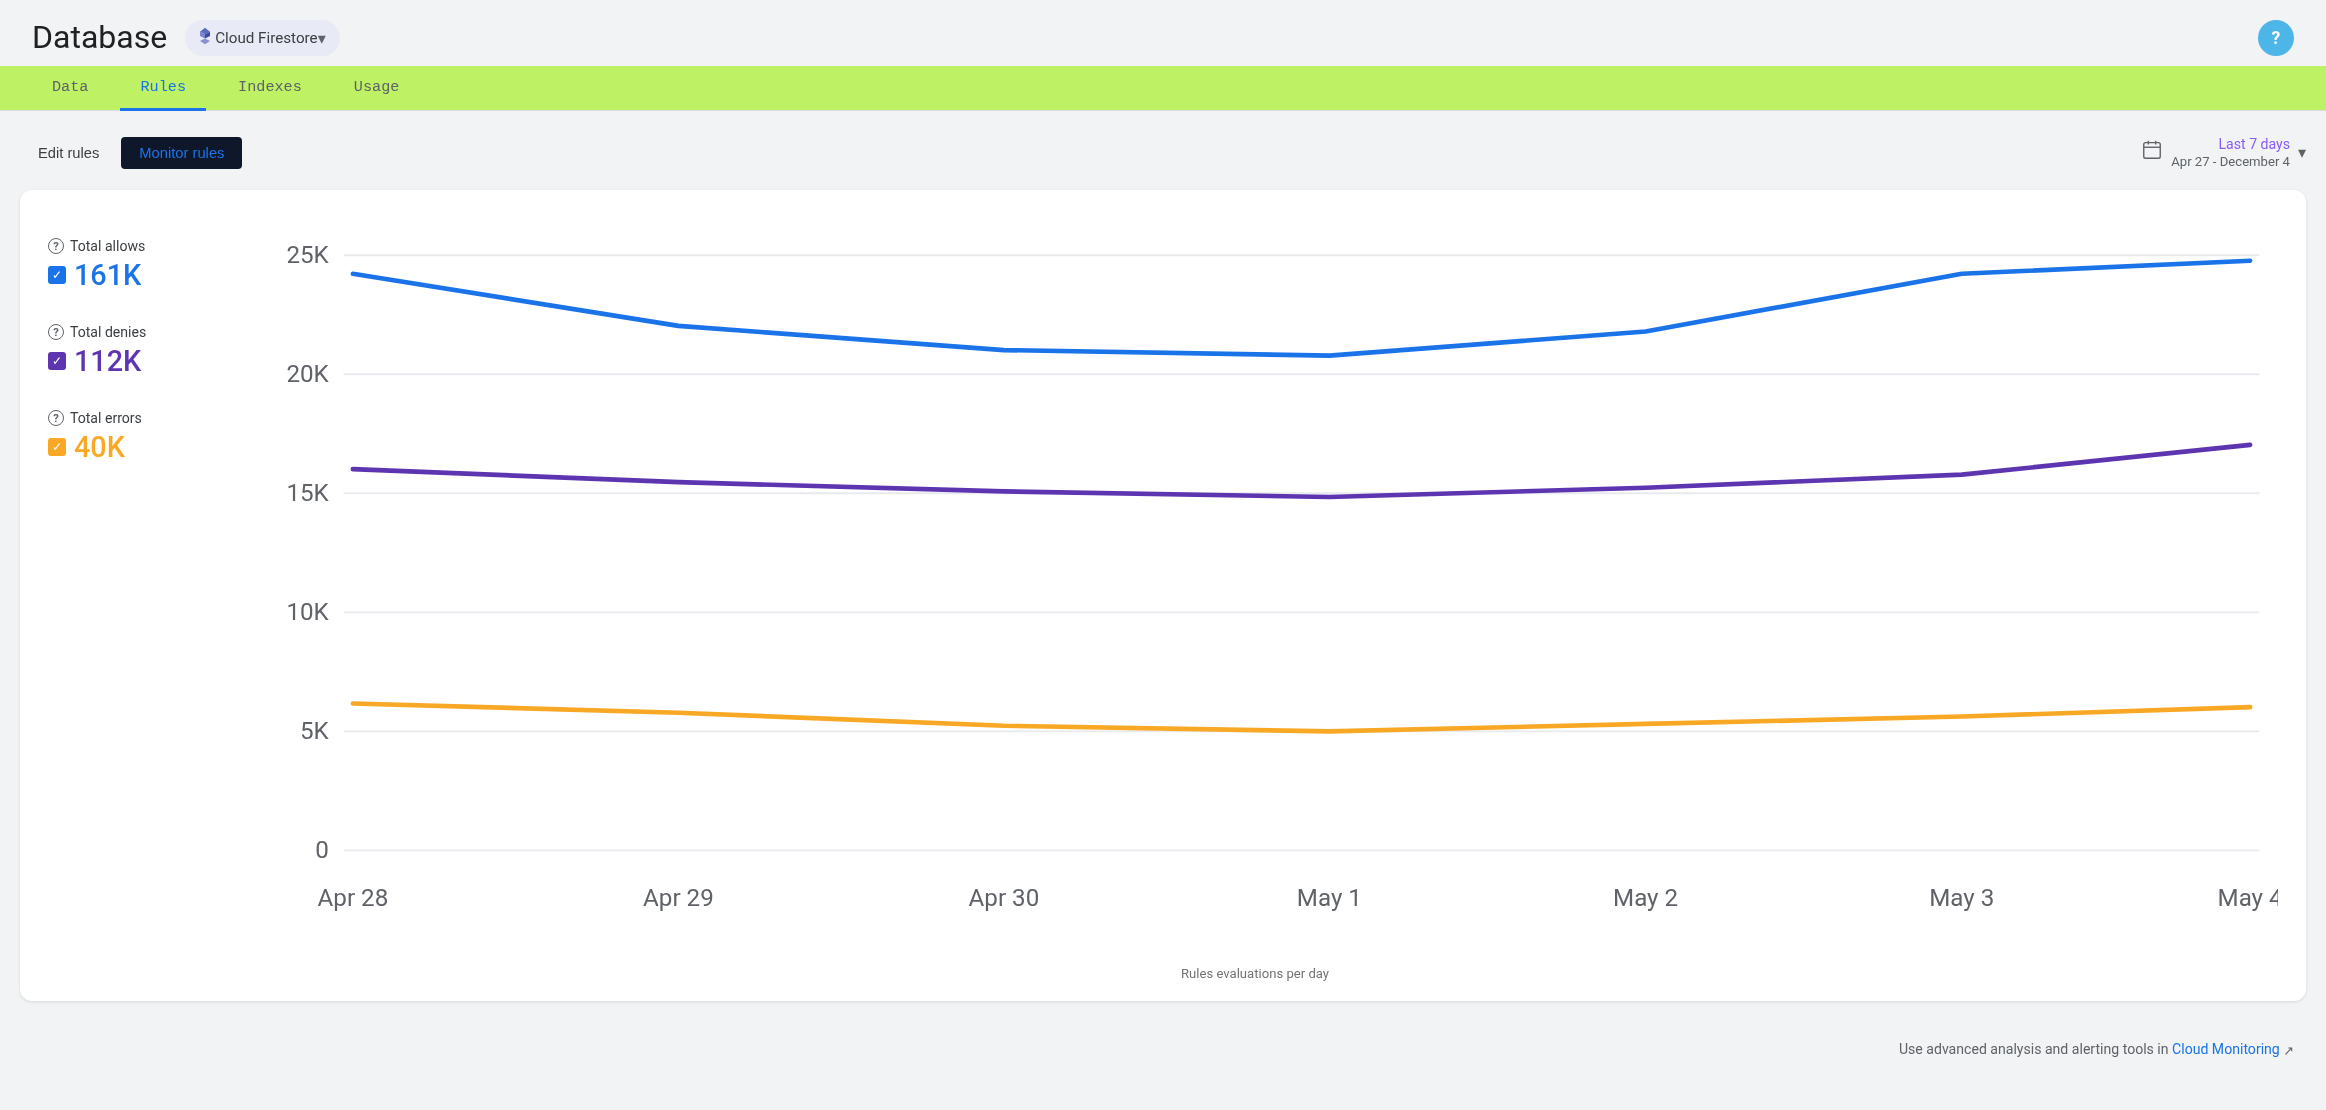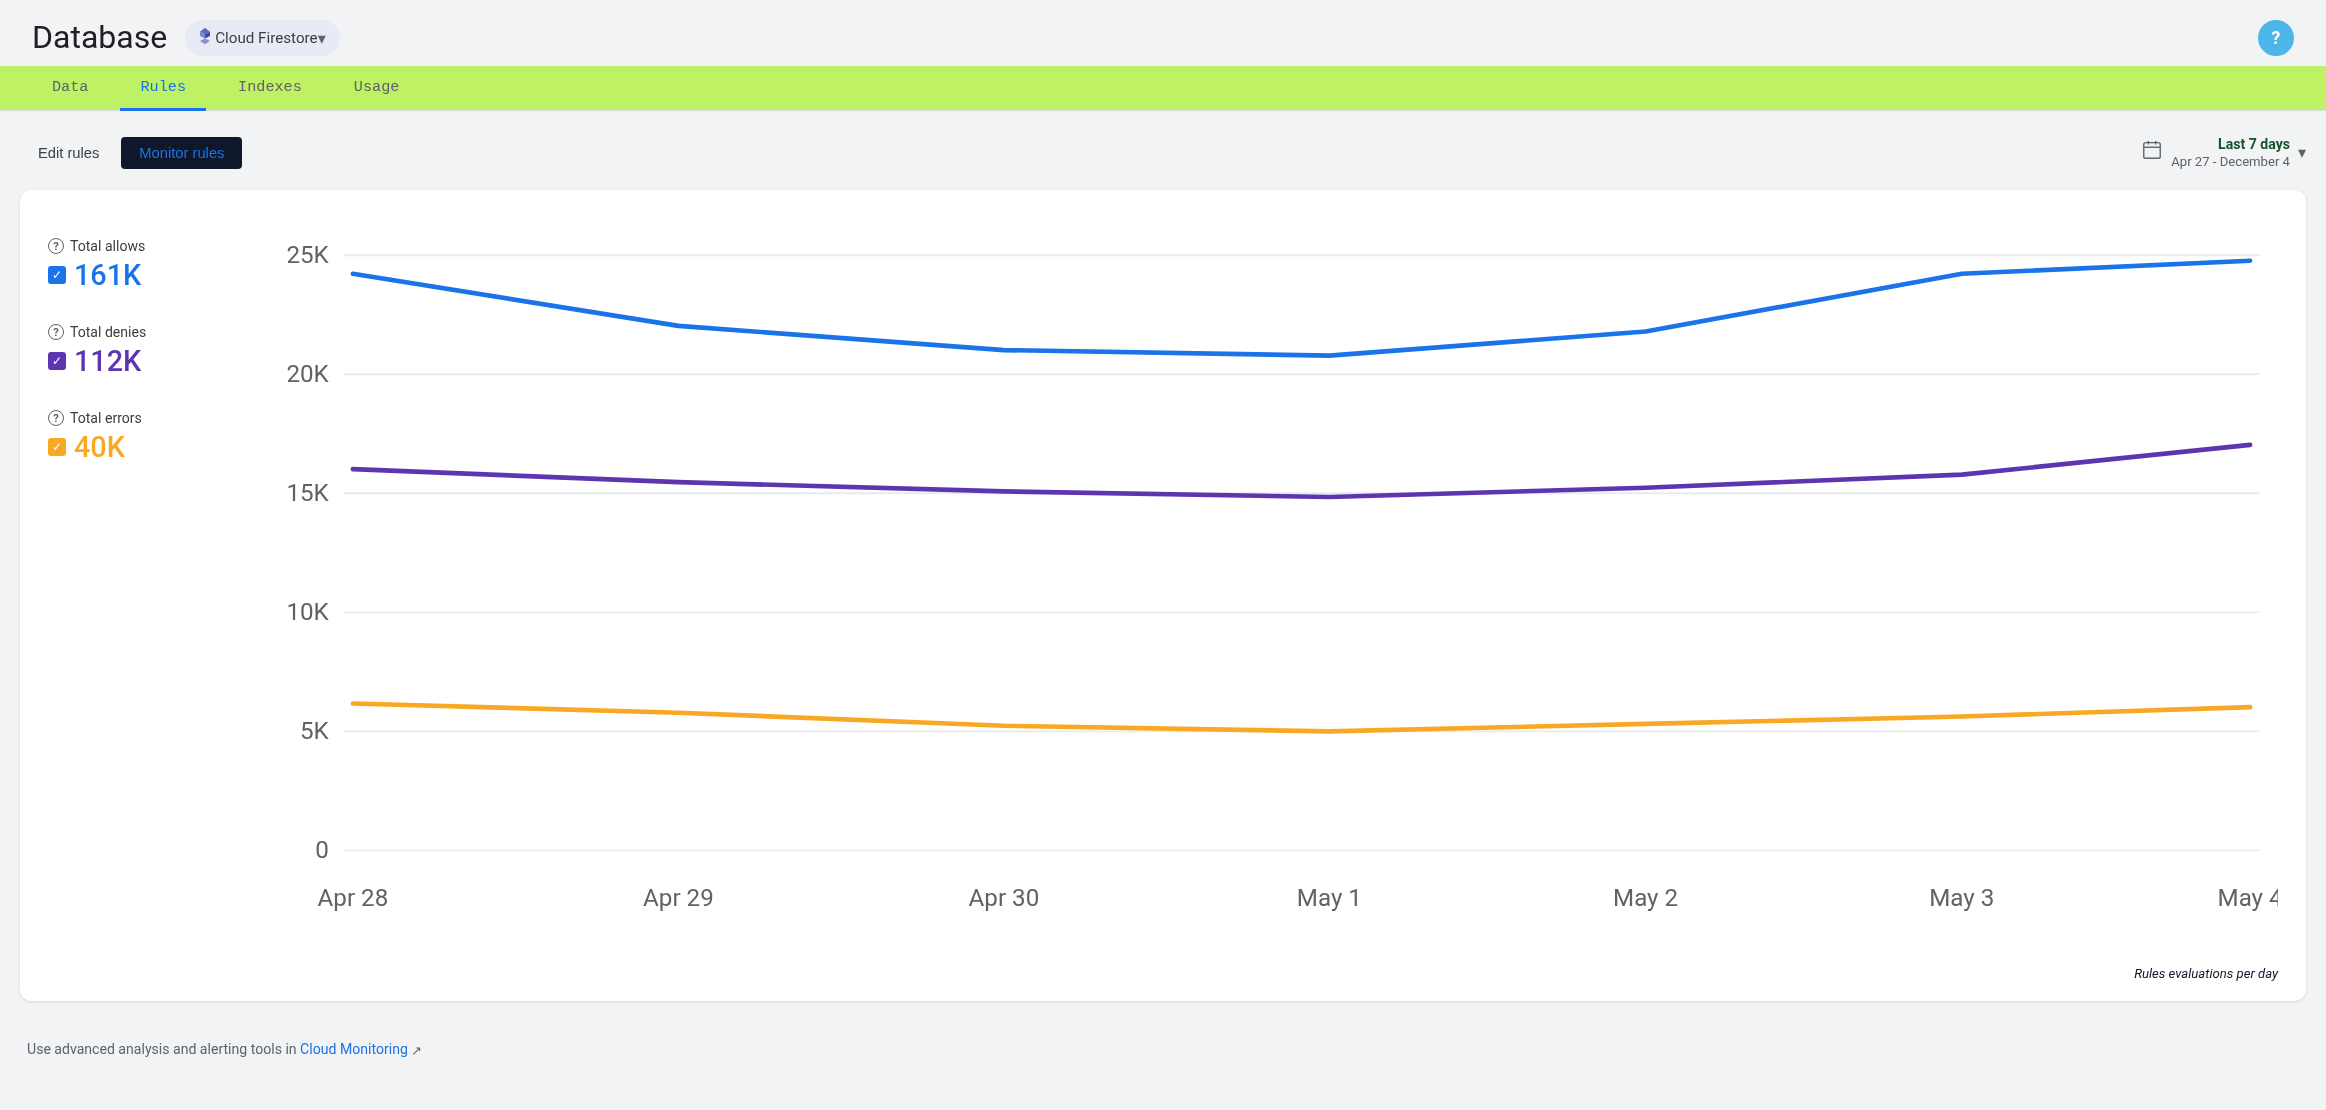--- a/index.html
+++ b/index.html
@@ -111,22 +111,22 @@
     .date-range-selector .calendar-icon {
       font-size: 1.2rem;
       color: #5f6368;
     }
     .date-range-text {
       text-align: right;
       line-height: 1.3;
     }
     .date-range-text .primary {
       font-size: 0.88rem;
-      color: #14532d;
-      font-weight: 700;
+      color: #8b5cf6;
+      font-weight: 400;
     }
     .date-range-text .secondary {
       font-size: 0.82rem;
       color: #5f6368;
     }
     .chart-card {
       background: #fff;
       border-radius: 12px;
       padding: 28px 28px 20px 28px;
       box-shadow: 0 1px 3px rgba(60,64,67,0.15);
@@ -189,28 +189,28 @@
     }
     .chart-wrapper {
       flex: 1;
       position: relative;
     }
     svg.line-chart {
       width: 100%;
       display: block;
     }
     .chart-xlabel {
+      text-align: center;
+      font-size: 0.82rem;
+      color: #737373;
+      margin-top: 4px;
+    }
+    .footer-note {
       text-align: right;
-      font-size: 0.82rem;
-      color: #0f172a;
-      margin-top: 4px;
-      font-style: italic;
-    }
-    .footer-note {
-      padding: 16px 32px 8px 27px;
+      padding: 16px 32px 8px 36px;
       font-size: 0.88rem;
       color: #5f6368;
     }
     .footer-note a {
       color: #1a73e8;
       text-decoration: none;
     }
     .external-icon {
       font-size: 0.8rem;
       vertical-align: middle;

